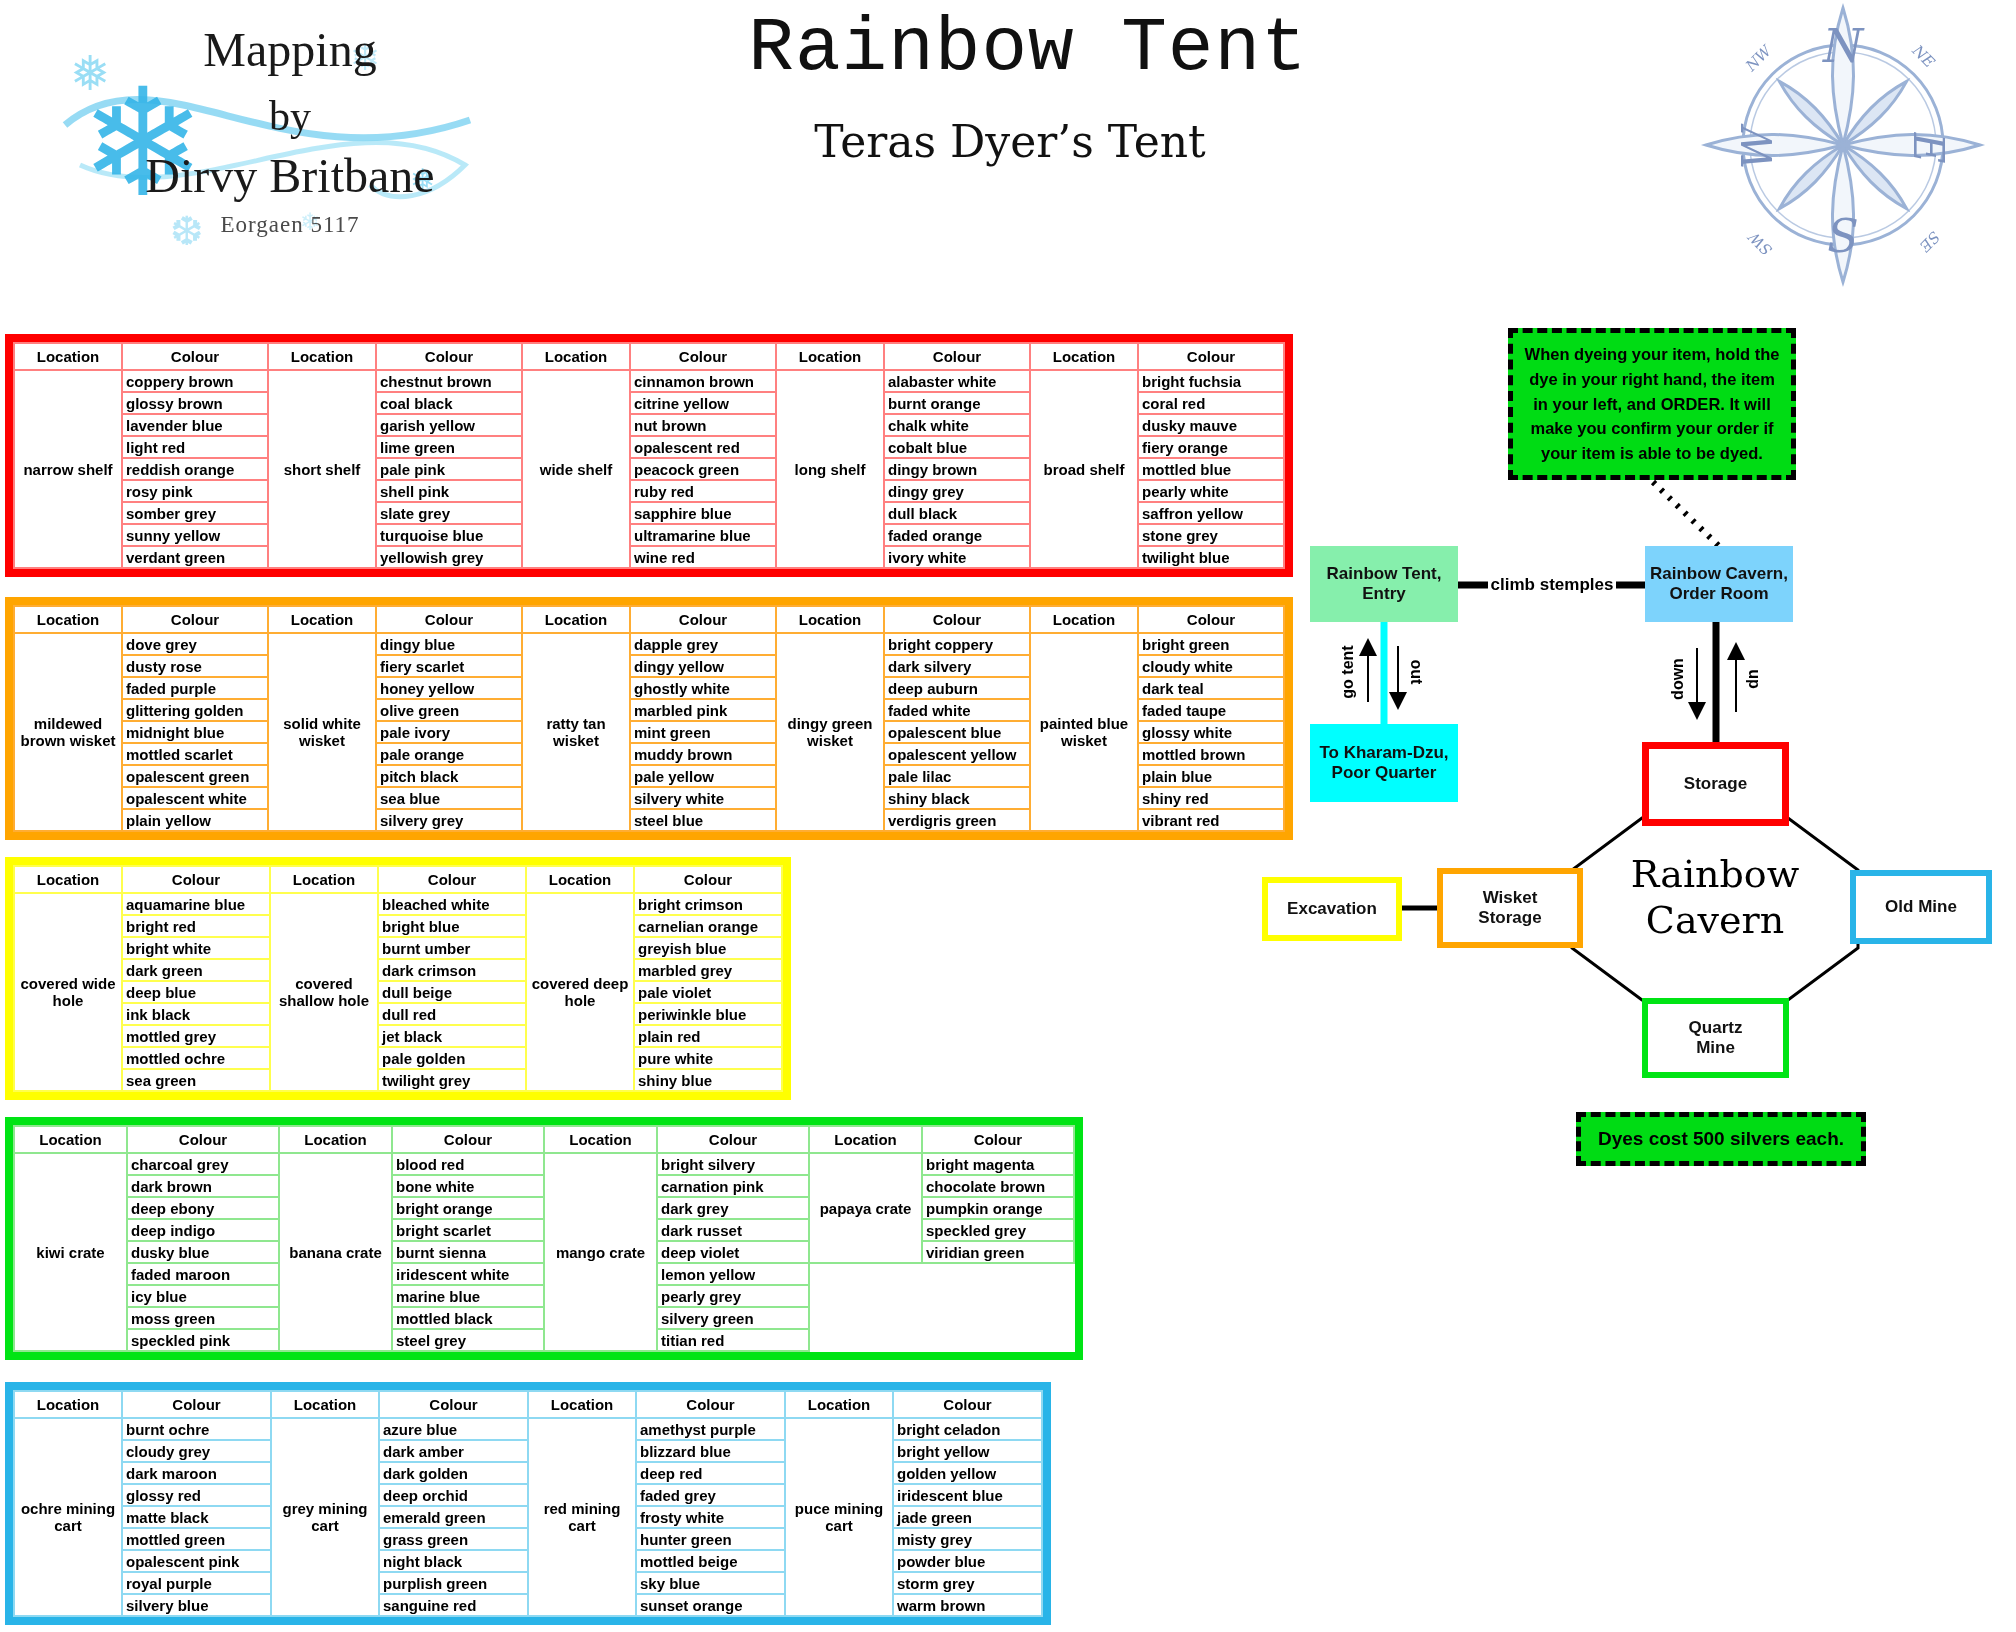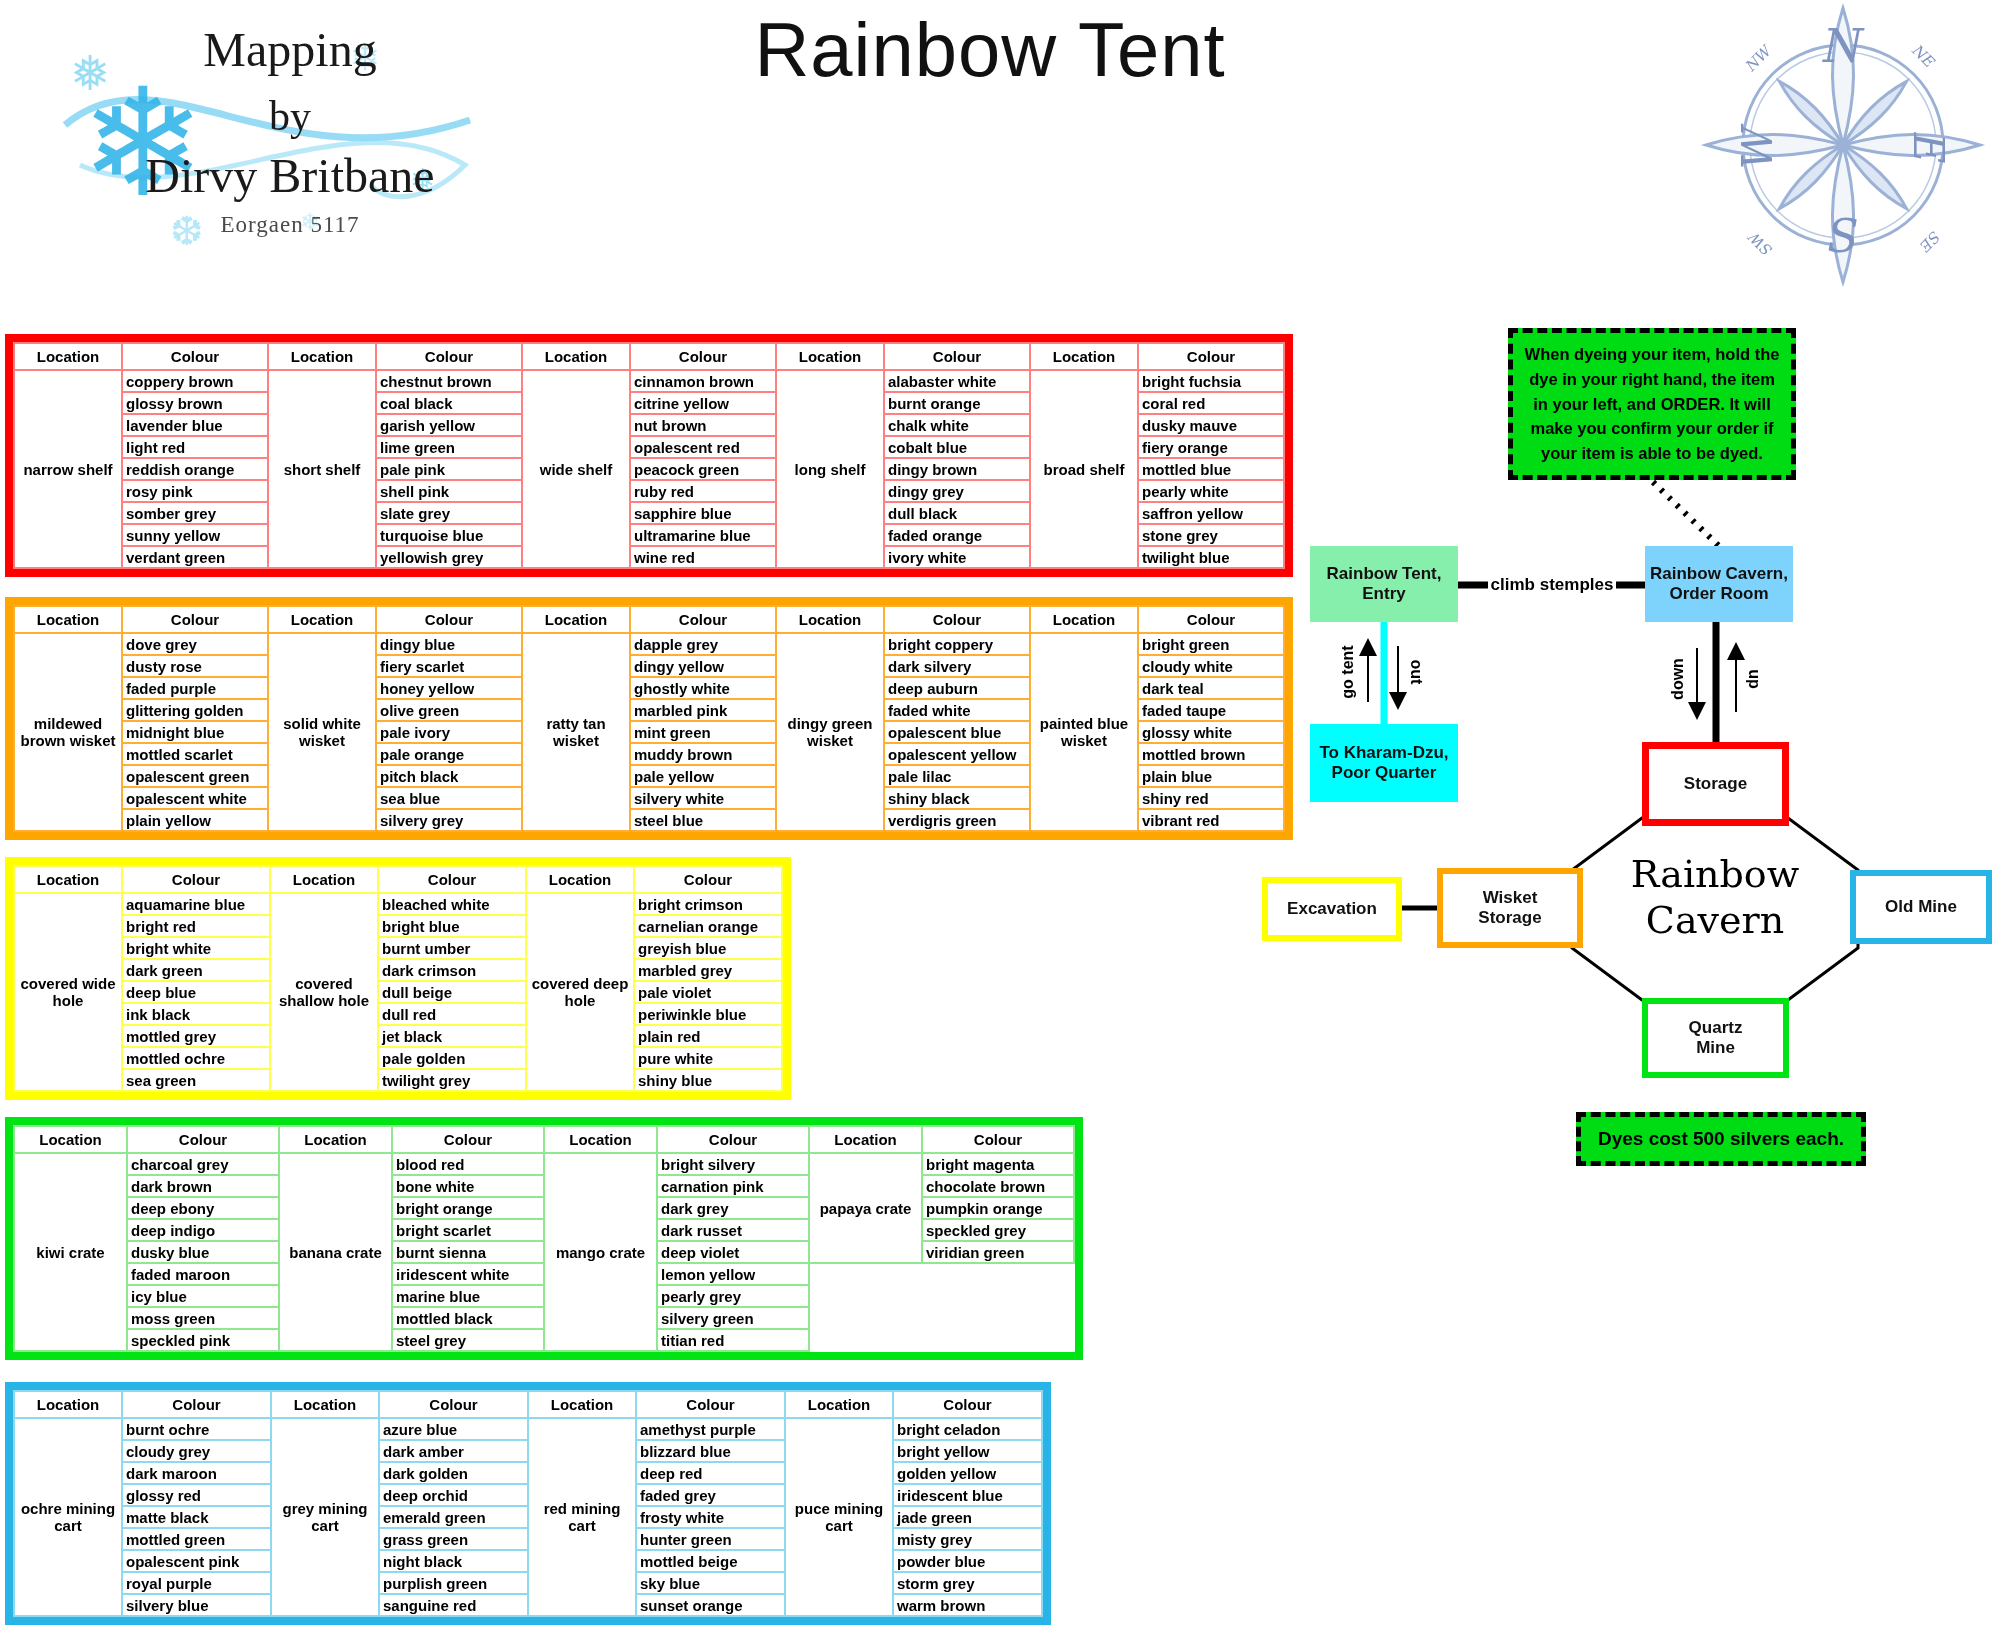--- a/index.html
+++ b/index.html
@@ -7,22 +7,22 @@
         font-family:"Liberation Sans",sans-serif;}
   
   #logo{position:absolute;left:50px;top:0;width:430px;height:265px;}
   #logo-art{position:absolute;left:0;top:0;}
   .logo-text{position:absolute;left:70px;width:340px;text-align:center;color:#1a1a1a;
              font-family:"Liberation Serif",serif;}
   #logo-l1{top:22px;font-size:48px;}
   #logo-l2{top:92px;font-size:42px;}
   #logo-l3{top:148px;font-size:48px;}
   #logo-l4{top:212px;font-size:23px;color:#4a4a4a;letter-spacing:1px;}
-  #title{position:absolute;left:540px;top:6px;width:900px;text-align:center;
-         font-family:Liberation Sans, sans-serif;font-size:76px;letter-spacing:1px;color:#111;}
+  #title{position:absolute;left:578px;top:6px;width:900px;text-align:center;
+         font-family:Liberation Mono, monospace;font-size:76px;letter-spacing:1px;color:#111;}
   #subtitle{position:absolute;left:560px;top:116px;width:900px;text-align:center;
             font-family:"DejaVu Serif",serif;font-size:44px;color:#111;}
   #compass{position:absolute;left:1688px;top:0;}
   
   .tablebox{position:absolute;border:8px solid #000;background:#fff;}
   .tablebox table{border-collapse:collapse;}
   .tablebox th,.tablebox td{border:2px solid var(--grid);background:#fff;
      font:700 15px "Liberation Sans",sans-serif;color:#000;padding:0 3px;box-sizing:border-box;}
   .tablebox thead tr{height:27px;}
   .tablebox tbody tr{height:22px;}
@@ -80,20 +80,21 @@
       <text x="360" y="190" font-size="30" fill="#9ADEF5">❅</text>
       <text x="250" y="230" font-size="24" fill="#CDEFFA">❄</text>
     </svg>
     <div class="logo-text" id="logo-l1">Mapping</div>
     <div class="logo-text" id="logo-l2">by</div>
     <div class="logo-text" id="logo-l3">Dirvy Britbane</div>
     <div class="logo-text" id="logo-l4">Eorgaen 5117</div>
   </div>
 
   <div id="title">Rainbow Tent</div>
+  <div id="subtitle">Teras Dyer’s Tent</div>
 
   <svg id="compass" width="310" height="300" viewBox="0 0 310 300">
     <g fill="none" stroke="#9BB2D6" stroke-width="3">
       <circle cx="155" cy="145" r="100"></circle>
       <circle cx="155" cy="145" r="93" stroke-width="1.5" opacity="0.7"></circle>
     </g>
     <g>
       <g transform="rotate(45 155 145)">
         <path d="M155,145 C147,113 146,85 155,55 C164,85 163,113 155,145 Z" fill="#DCE6F4" stroke="#9BB2D6" stroke-width="3"></path>
         <path d="M155,145 C147,177 146,205 155,235 C164,205 163,177 155,145 Z" fill="#DCE6F4" stroke="#9BB2D6" stroke-width="3"></path>

